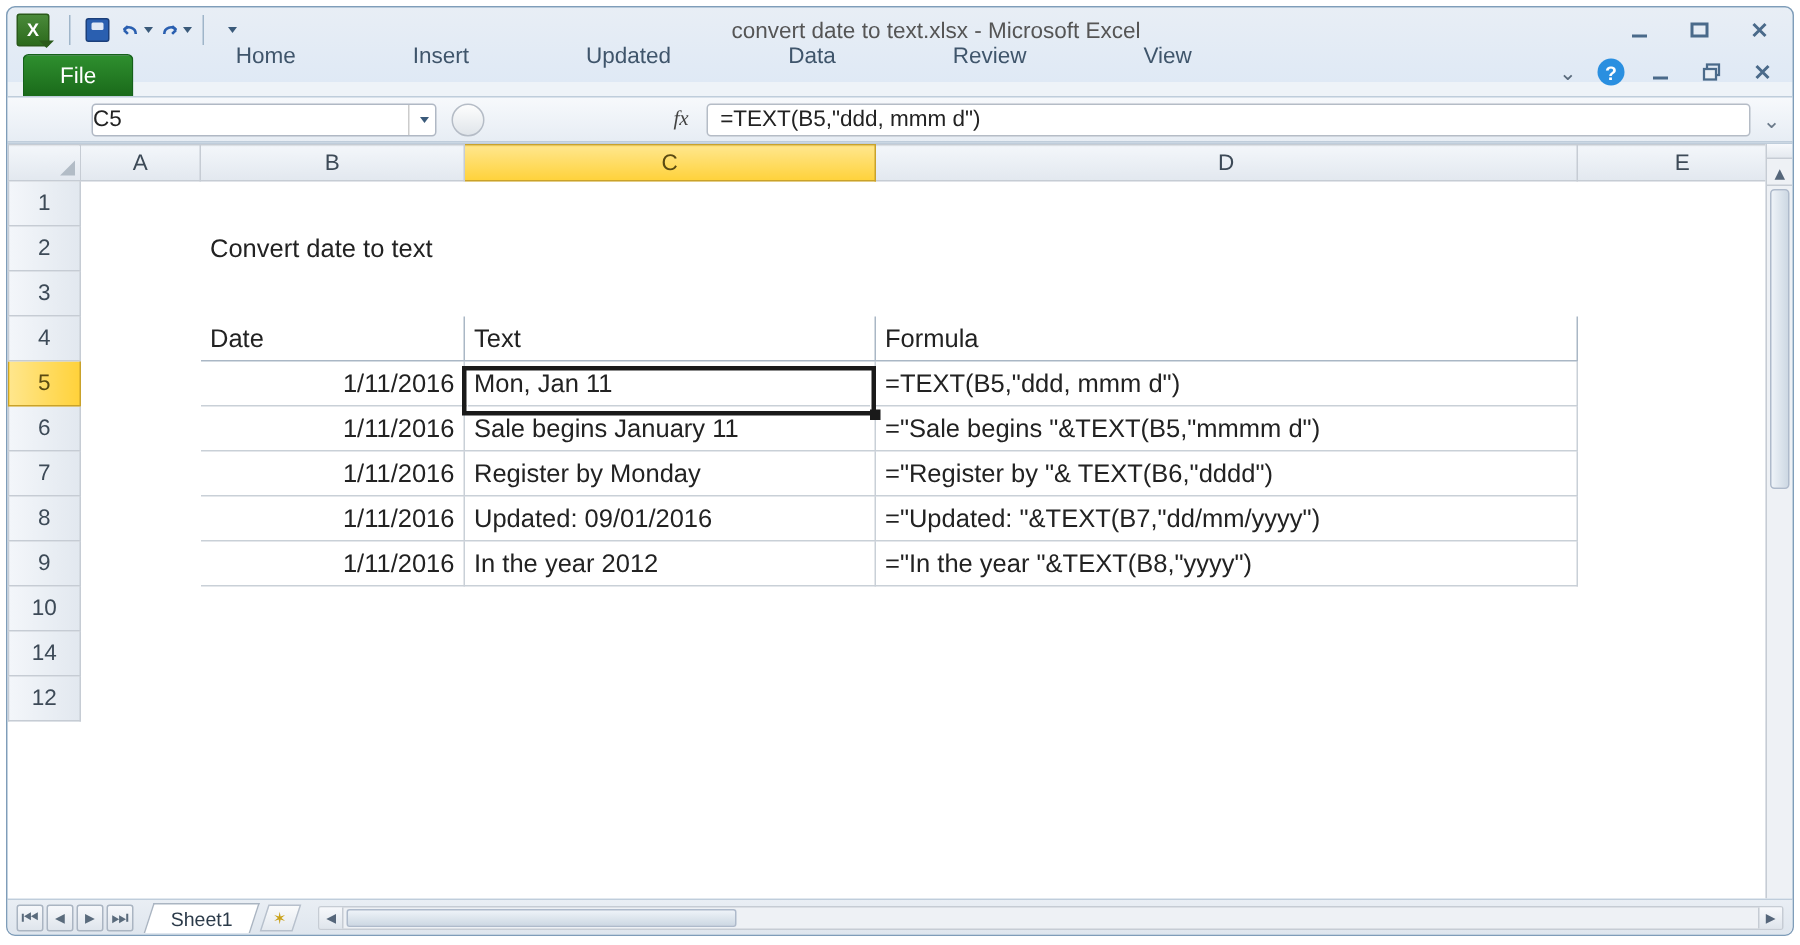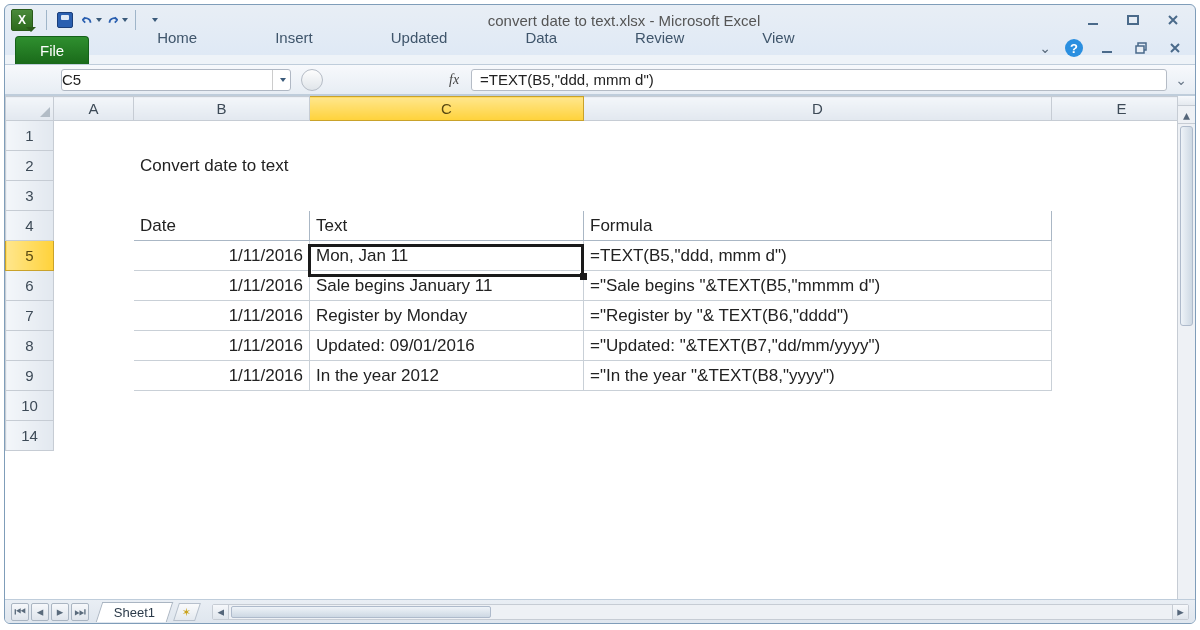--- a/index.html
+++ b/index.html
@@ -249,20 +249,24 @@
           <td class="cell nb"></td>
         </tr>
         <tr>
               <th class="rownum">10</th>
               <td class="cell nb" colspan="5"></td>
             </tr>
         <tr>
               <th class="rownum">14</th>
               <td class="cell nb" colspan="5"></td>
             </tr>
+        <tr>
+              <th class="rownum">12</th>
+              <td class="cell nb" colspan="5"></td>
+            </tr>
       </tbody>
         </table>
 
       <div class="selrect" style="left:303px; top:148px; width:276px; height:33px;"></div>
       <div class="selhandle" style="left:575px; top:177px;"></div>
     </div>
     <div class="vscroll">
       <div class="splitbox"></div>
       <div class="arrow">▴</div>
       <div class="thumb"></div>

